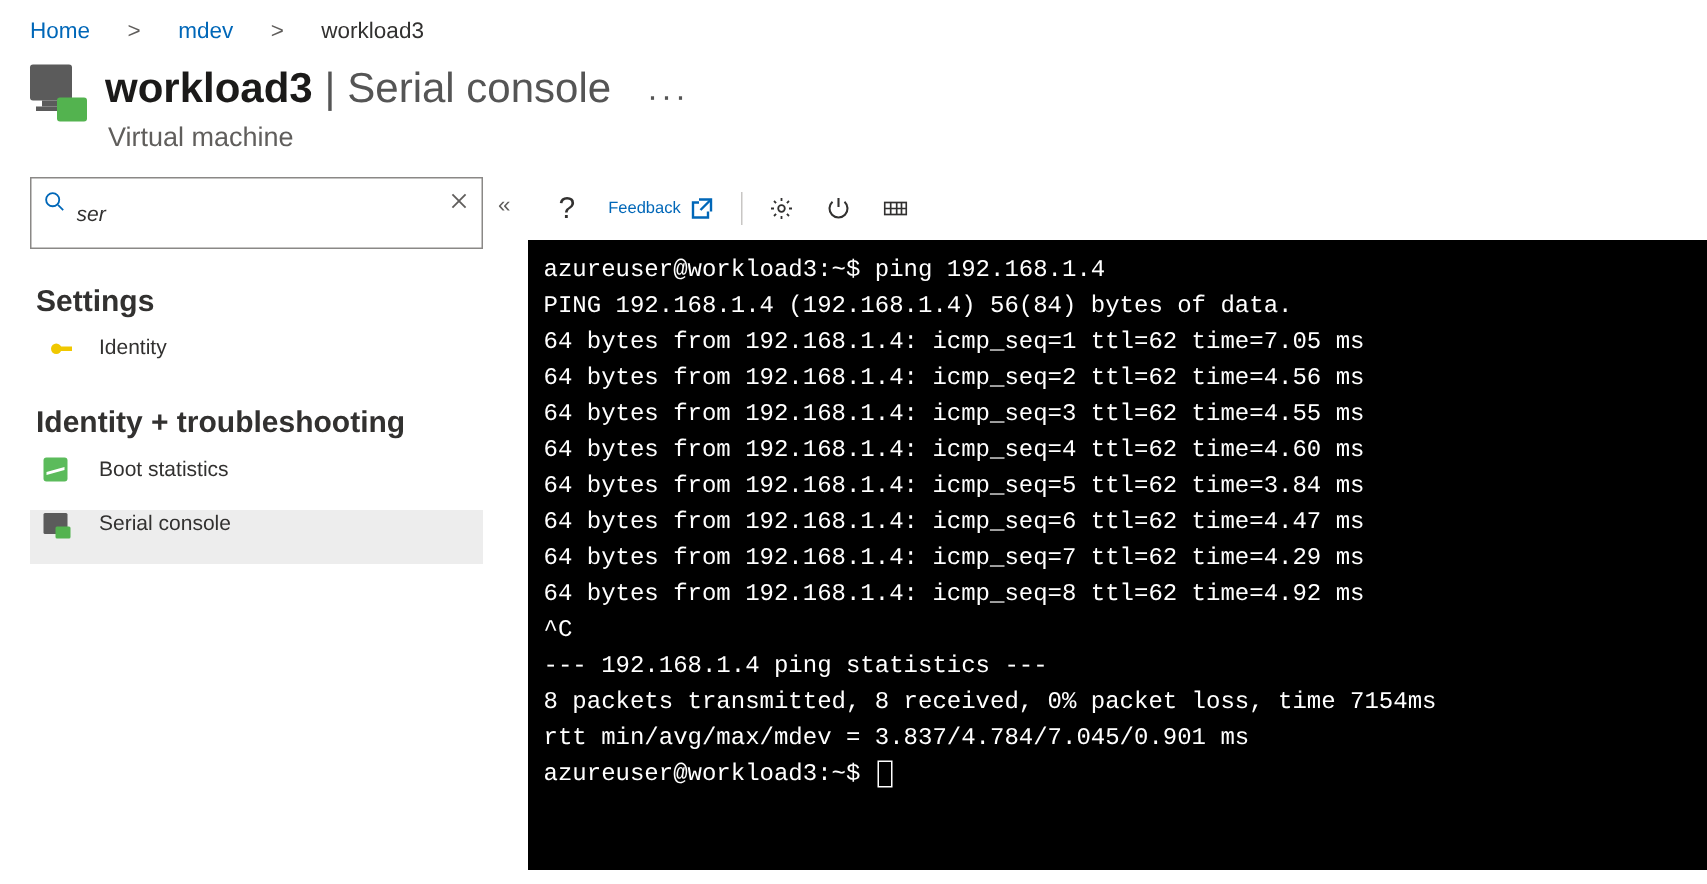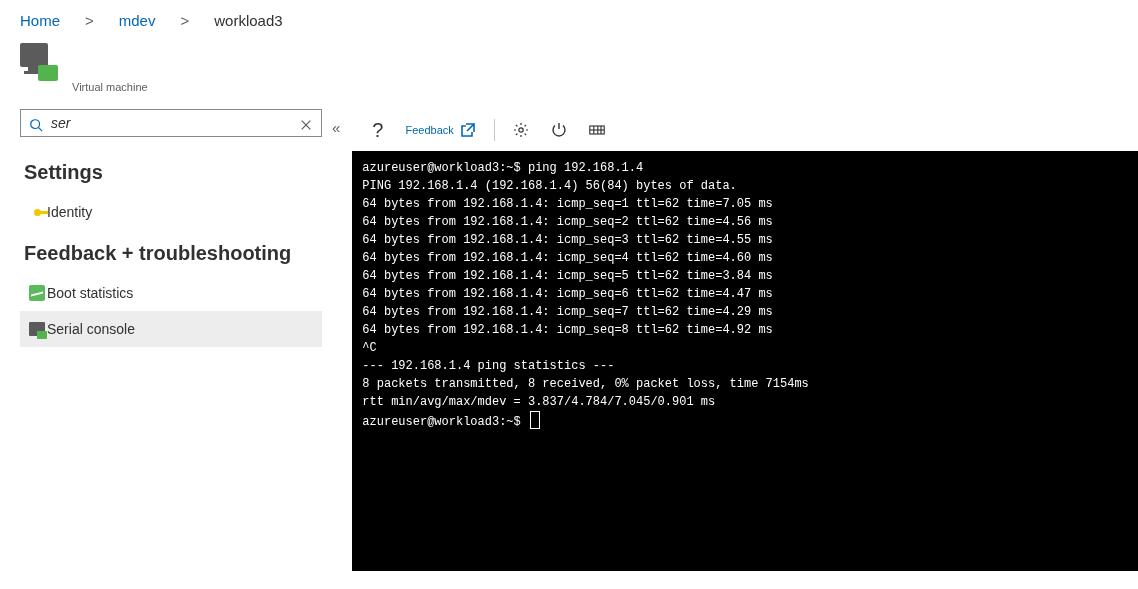--- a/index.html
+++ b/index.html
@@ -74,39 +74,39 @@
   }
   .title-text .dots {
     font-size: 22px;
     color:#555;
     display:inline-block;
     vertical-align: middle;
     margin-left: 20px;
     letter-spacing:2px;
   }
   .subtitle {
-    font-size: 11px;
+    font-size: 18px;
     color:#605e5c;
     padding: 0 20px 14px 72px;
     margin-top:-2px;
   }
 
   .columns {
     display: flex;
     padding: 2px 0 0 20px;
     align-items: flex-start;
   }
   .left {
     width: 302px;
     flex-shrink:0;
   }
   .search-wrap{
     position:relative;
     border:1px solid #8a8886;
-    height:28px;
+    height:48px;
     display:flex;
     align-items:center;
     padding:0 28px 0 30px;
     margin-bottom: 12px;
   }
   .search-wrap .mag{
     position:absolute; left:8px; top:8px;
     width:14px;height:14px;
   }
   .search-wrap input{
@@ -130,22 +130,22 @@
     margin-left:4px;
     margin-top:4px;
   }
 
   .section-header{
     font-size: 20px;
     font-weight:600;
     padding: 12px 4px 10px 4px;
   }
   .nav-item{
-    display:flex; align-items:center;
-    gap:1px;
+    display:flex; align-items:flex-start;
+    gap:20px;
     height:36px;
     padding: 0 8px;
     cursor:pointer;
     font-size: 14px;
   }
   .nav-item.selected{
     background:#ededed;
   }
   .nav-icon{ width:18px; height:18px; display:inline-flex; align-items:center; justify-content:center; flex-shrink:0;}
   .key-icon{
@@ -196,21 +196,21 @@
   .tool.feedback svg{ stroke:#0067b8;}
   .tool svg { width:16px; height:16px;}
   .divider{
     width:1px; height:22px; background:#c8c6c4; margin:0 4px;
   }
 
   .terminal{
     background:#000;
     color:#fff;
     font-family: "Consolas","Courier New", monospace;
-    font-size: 12px;
+    font-size: 16px;
     line-height: 1.5;
     padding: 8px 10px 10px 10px;
     min-height: 420px;
     white-space: pre;
     position: relative;
   }
   .terminal .line { white-space: pre; }
   .cursor-box{
     display:inline-block;
     width:10px; height:18px;
@@ -230,20 +230,26 @@
   <span class="current">workload3</span>
 </div>
 
 <div class="title-row">
   <div class="vm-icon">
     <div class="monitor"></div>
       <div class="stand"></div>
       <div class="base"></div>
       <div class="badge"></div>
   </div>
+  <div class="title-text">
+    <h1>workload3</h1>
+    <span class="pipe">|</span>
+    <span class="section">Serial console</span>
+    <span class="dots">···</span>
+  </div>
 </div>
 <div class="subtitle">Virtual machine</div>
 
 <div class="columns">
 
   <div class="left">
     <div class="search-wrap">
       <span class="mag">
         <svg viewBox="0 0 16 16" fill="none" stroke="#0067b8" stroke-width="1.4">
           <circle cx="7" cy="7" r="5"></circle>
@@ -260,21 +266,21 @@
     </div>
 
     <div class="section-header">Settings</div>
     <div class="nav-item">
       <span class="nav-icon">
           <span class="key-icon"></span>
         </span>
       <span>Identity</span>
     </div>
 
-    <div class="section-header">Feedback + troubleshooting</div>
+    <div class="section-header">Identity + troubleshooting</div>
     <div class="nav-item">
       <span class="nav-icon">
           <span class="diag-icon"></span>
         </span>
       <span>Boot statistics</span>
     </div>
     <div class="nav-item selected">
       <span class="nav-icon">
           <span class="console-nav-icon"></span>
         </span>

